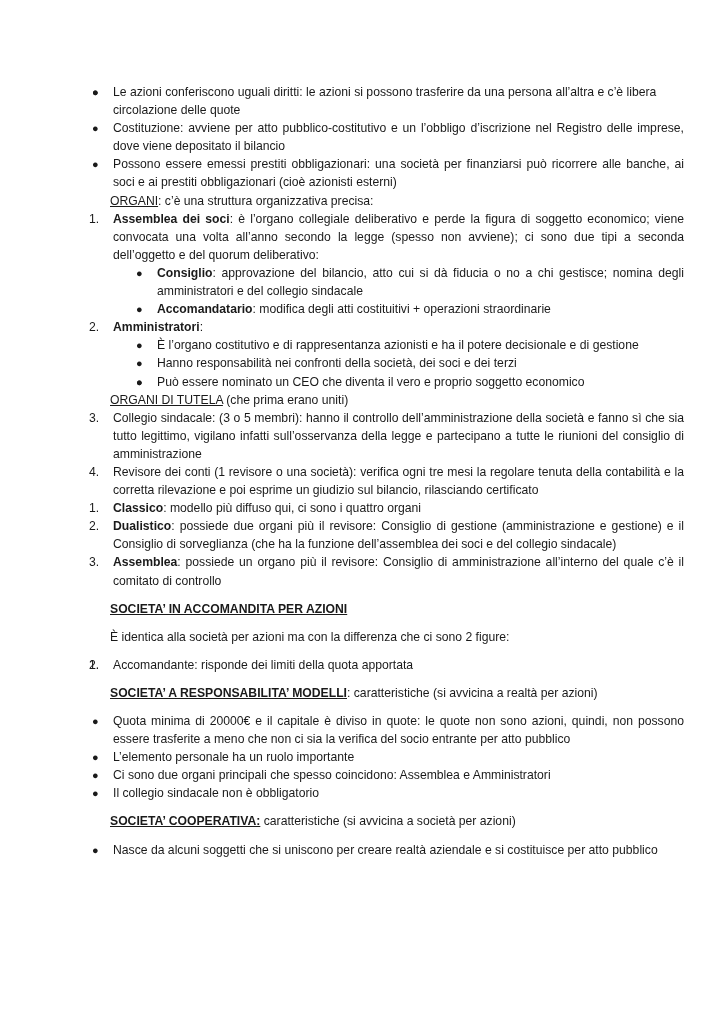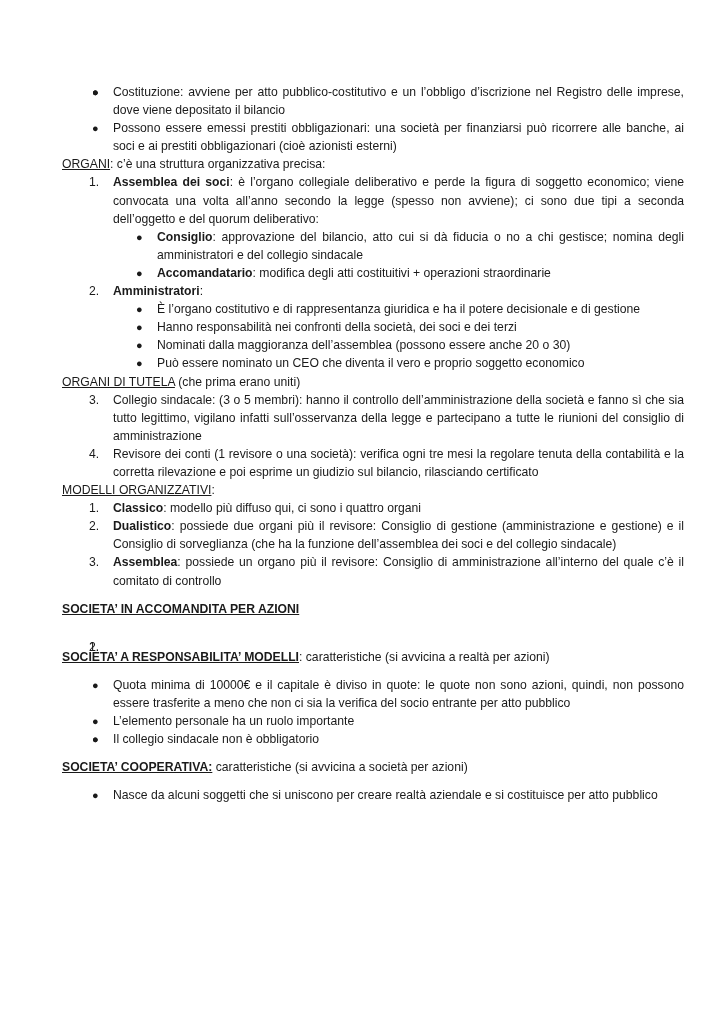--- a/index.html
+++ b/index.html
@@ -2,88 +2,88 @@
 <html><head>
 <meta charset="utf-8">
 <style>
   html, body { margin: 0; padding: 0; background: #ffffff; }
   body {
     width: 724px; height: 1024px; overflow: hidden; position: relative;
     font-family: "Liberation Sans", sans-serif;
     font-size: 12.2px; color: #1a1a1a;
   }
   .page { position: absolute; left: 62px; top: 83px; width: 622px; }
-  .line { line-height: 18.1px; }
+  .line { line-height: 18.1px; margin-left: 48px; }
   .item { position: relative; line-height: 18.1px; }
   .b1 { padding-left: 51px; }
   .b1 > .mk { position: absolute; left: 30px; top: 0; }
   .n1 { padding-left: 51px; }
   .n1 > .mk { position: absolute; left: 27px; top: 0; }
   .b2 { padding-left: 95px; }
   .b2 > .mk { position: absolute; left: 74px; top: 0; }
   .j { text-align: justify; text-align-last: left; }
   .u { text-decoration: underline; }
   .b { font-weight: bold; }
   .gap { height: 10px; }
   .dot { font-size: 11px; }
 </style>
 </head>
 <body>
 
 <div class="page">
 
   <div>
     <div class="item b1 j"><span class="mk dot">●</span></div>
-    <div class="item b1"><span class="mk dot">●</span></div>
+    <div class="item b1"><span class="mk dot">●</span><span> Le azioni conferiscono uguali diritti: le azioni si possono trasferire da una persona all’altra e c’è libera circolazione delle quote</span></div>
     <div class="item b1 j"><span class="mk dot">●</span><span>Costituzione: avviene per atto pubblico-costitutivo e un l’obbligo d’iscrizione nel Registro delle imprese, dove viene depositato il bilancio</span></div>
     <div class="item b1 j"><span class="mk dot">●</span><span>Possono essere emessi prestiti obbligazionari: una società per finanziarsi può ricorrere alle banche, ai soci e ai prestiti obbligazionari (cioè azionisti esterni)</span></div>
   </div>
 
   <div class="line"><span class="u">ORGANI</span><span>: c’è una struttura organizzativa precisa:</span></div>
 
   <div class="item n1 j">
     <span class="mk">1.</span>
     <span class="b">Assemblea dei soci</span><span>: è l’organo collegiale deliberativo e perde la figura di soggetto economico; viene convocata una volta all’anno secondo la legge (spesso non avviene); ci sono due tipi a seconda dell’oggetto e del quorum deliberativo:</span>
   </div>
   <div class="item b2 j"><span class="mk dot">●</span><span class="b">Consiglio</span><span>: approvazione del bilancio, atto cui si dà fiducia o no a chi gestisce; nomina degli amministratori e del collegio sindacale</span></div>
   <div class="item b2"><span class="mk dot">●</span><span class="b">Accomandatario</span><span>: modifica degli atti costituitivi + operazioni straordinarie</span></div>
 
   <div class="item n1">
     <span class="mk">2.</span>
     <span class="b">Amministratori</span><span>:</span>
   </div>
-  <div class="item b2"><span class="mk dot">●</span><span>È l’organo costitutivo e di rappresentanza giuridica e ha il potere decisionale e di gestione</span></div>
+  <div class="item b2"><span class="mk dot">●</span><span>È l’organo costitutivo e di rappresentanza azionisti e ha il potere decisionale e di gestione</span></div>
   <div class="item b2"><span class="mk dot">●</span><span>Hanno responsabilità nei confronti della società, dei soci e dei terzi</span></div>
-  <div class="item b2"><span class="mk dot">●</span><span>Nominati dalla maggioranza dell’assemblea (possono essere anche 20 o 30)</span></div>
+  <div class="item b2"><span class="mk dot">●</span></div>
   <div class="item b2"><span class="mk dot">●</span><span>Può essere nominato un CEO che diventa il vero e proprio soggetto economico</span></div>
 
   <div class="line"><span class="u">ORGANI DI TUTELA</span><span> (che prima erano uniti)</span></div>
   <div class="item n1 j"><span class="mk">3.</span><span>Collegio sindacale: (3 o 5 membri): hanno il controllo dell’amministrazione della società e fanno sì che sia tutto legittimo, vigilano infatti sull’osservanza della legge e partecipano a tutte le riunioni del consiglio di amministrazione</span></div>
   <div class="item n1 j"><span class="mk">4.</span><span>Revisore dei conti (1 revisore o una società): verifica ogni tre mesi la regolare tenuta della contabilità e la corretta rilevazione e poi esprime un giudizio sul bilancio, rilasciando certificato</span></div>
 
-  <div class="line"><span class="u">MODELLI ORGANIZZATIVI</span><span>:</span></div>
   <div class="item n1"><span class="mk">1.</span><span class="b">Classico</span><span>: modello più diffuso qui, ci sono i quattro organi</span></div>
   <div class="item n1 j"><span class="mk">2.</span><span class="b">Dualistico</span><span>: possiede due organi più il revisore: Consiglio di gestione (amministrazione e gestione) e il Consiglio di sorveglianza (che ha la funzione dell’assemblea dei soci e del collegio sindacale)</span></div>
   <div class="item n1 j"><span class="mk">3.</span><span class="b">Assemblea</span><span>: possiede un organo più il revisore: Consiglio di amministrazione all’interno del quale c’è il comitato di controllo</span></div>
 
   <div class="gap"></div>
 
   <div class="line b u">SOCIETA’ IN ACCOMANDITA PER AZIONI</div>
   <div class="gap"></div>
+  <div class="line">È identica alla società per azioni ma con la differenza che ci sono 2 figure:</div>
   <div class="gap"></div>
   <div class="item n1"><span class="mk">1.</span></div>
-  <div class="item n1"><span class="mk">2.</span></div>
+  <div class="item n1"><span class="mk">2.</span><span>Accomandante: risponde dei limiti della quota apportata</span></div>
 
   <div class="gap"></div>
 
   <div class="line"><span class="b u">SOCIETA’ A RESPONSABILITA’ MODELLI</span><span>: caratteristiche (si avvicina a realtà per azioni)</span></div>
   <div class="gap"></div>
-  <div class="item b1 j"><span class="mk dot">●</span><span>Quota minima di 10000€ e il capitale è diviso in quote: le quote non sono azioni, quindi, non possono essere trasferite a meno che non ci sia la verifica del socio entrante per atto pubblico</span></div>
+  <div class="item b1 j"><span class="mk dot">●</span><span>Quota minima di 20000€ e il capitale è diviso in quote: le quote non sono azioni, quindi, non possono essere trasferite a meno che non ci sia la verifica del socio entrante per atto pubblico</span></div>
   <div class="item b1"><span class="mk dot">●</span><span>L’elemento personale ha un ruolo importante</span></div>
-  <div class="item b1"><span class="mk dot">●</span></div>
+  <div class="item b1"><span class="mk dot">●</span><span>Ci sono due organi principali che spesso coincidono: Assemblea e Amministratori</span></div>
   <div class="item b1"><span class="mk dot">●</span><span>Il collegio sindacale non è obbligatorio</span></div>
 
   <div class="gap"></div>
 
   <div class="line"><span class="b u">SOCIETA’ COOPERATIVA:</span><span> caratteristiche (si avvicina a società per azioni)</span></div>
   <div class="gap"></div>
   <div class="item b1"><span class="mk dot">●</span><span>Nasce da alcuni soggetti che si uniscono per creare realtà aziendale e si costituisce per atto pubblico</span></div>
 
 </div>
 

